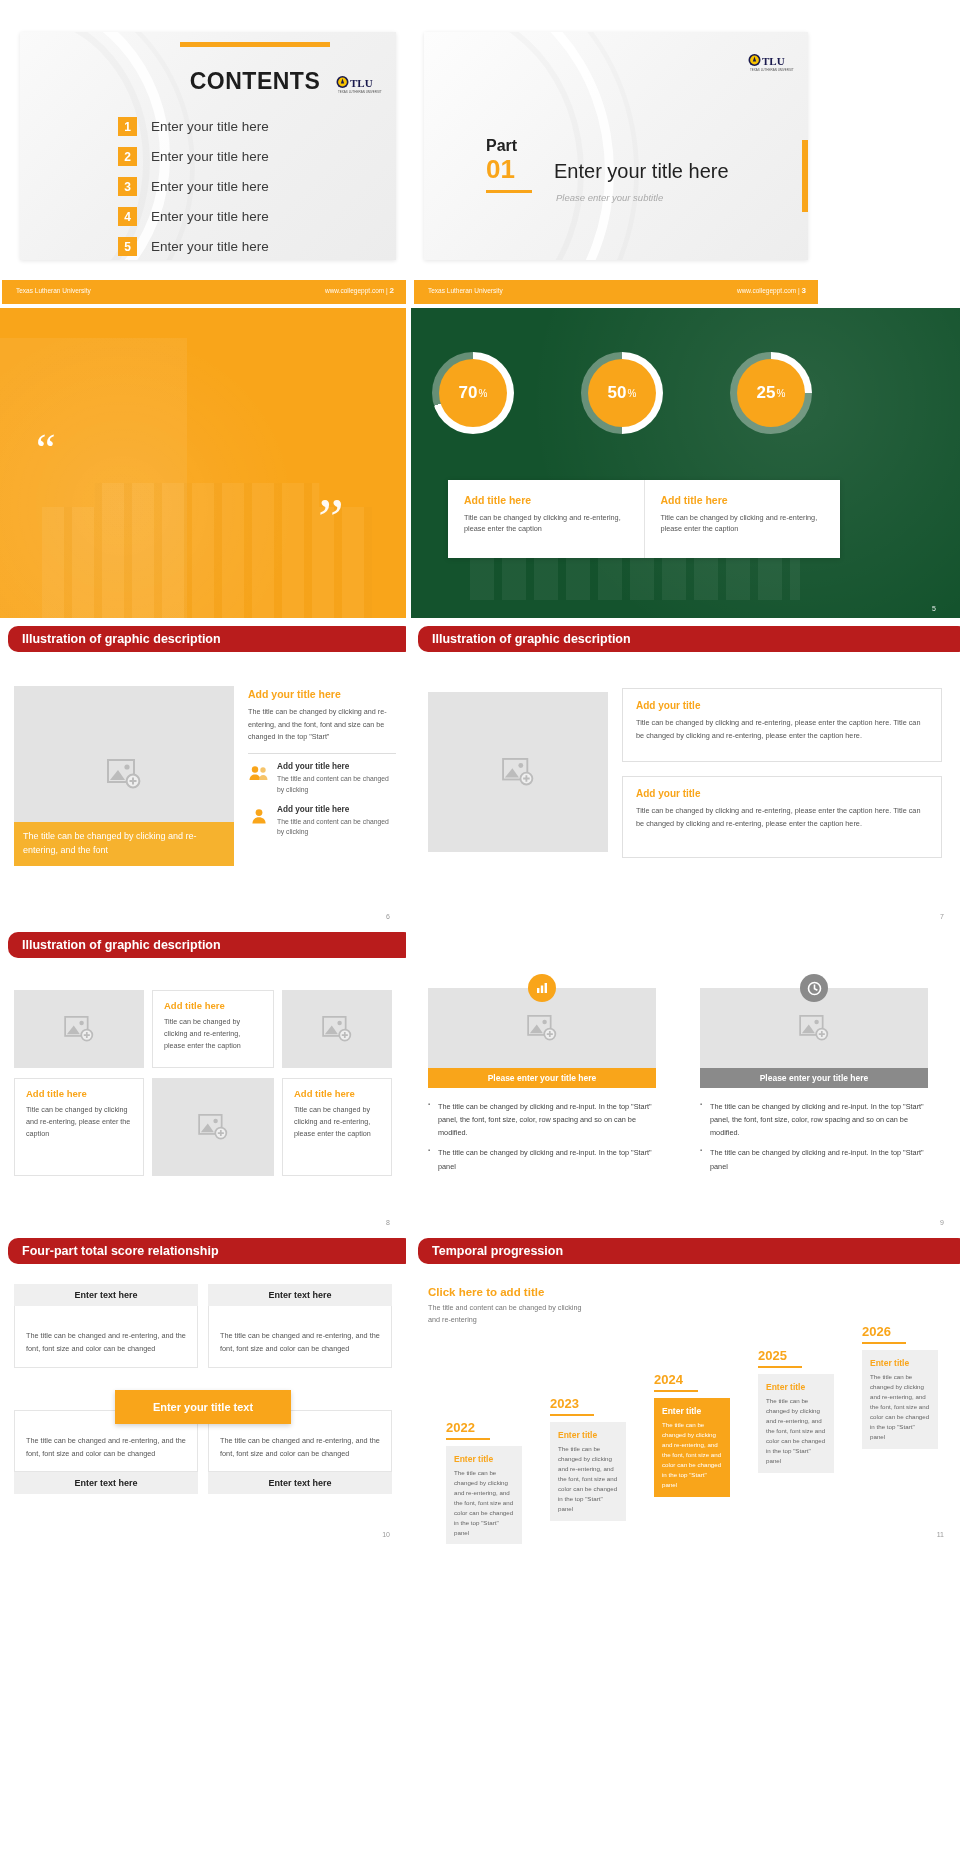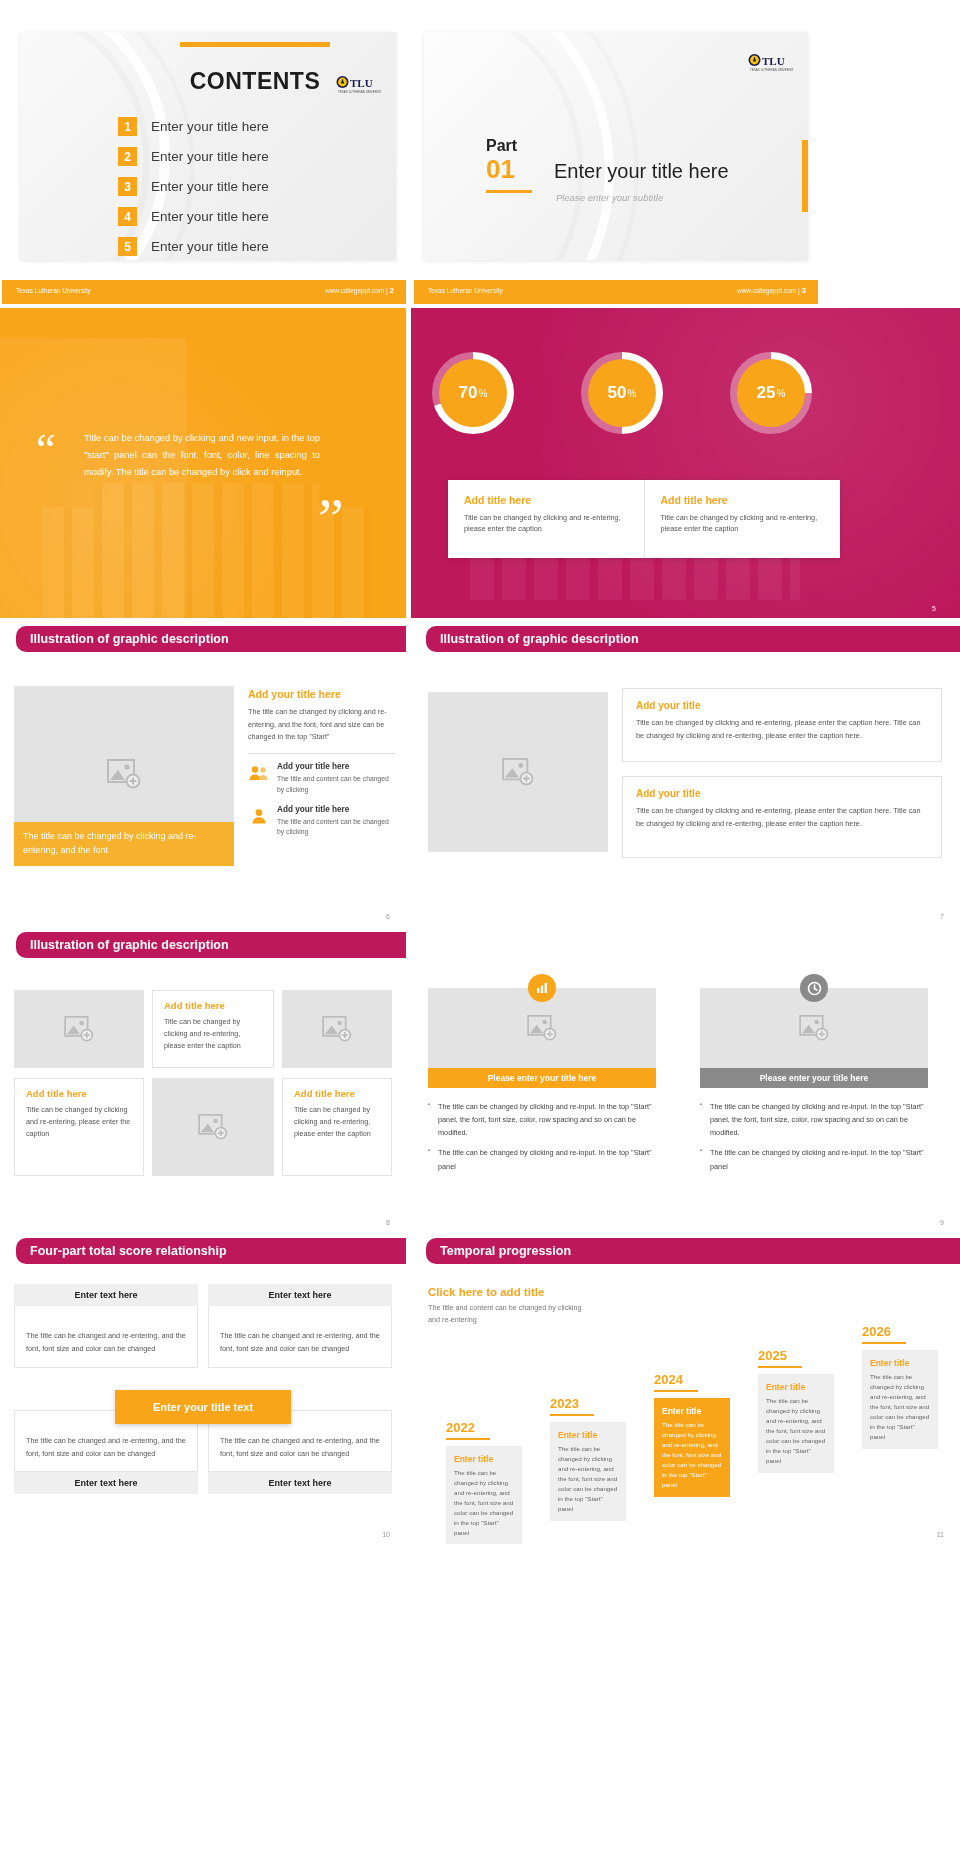--- a/index.html
+++ b/index.html
@@ -65,21 +65,21 @@
                 opacity:.9; }
   .sl4 .gbuild { position:absolute; left:42px; bottom:0px; width:330px; height:150px;
                  background: repeating-linear-gradient(90deg, rgba(255,255,255,.06) 0 22px, rgba(0,0,0,.012) 22px 30px);
                  clip-path: polygon(0 26%,16% 26%,16% 10%,84% 10%,84% 26%,100% 26%,100% 100%,0 100%); }
   .sl4 .qmark-o { position:absolute; left:36px; top:120px; font-size:44px; color:#fff; font-family:"Liberation Serif",serif; line-height:1; }
   .sl4 .qmark-c { position:absolute; left:318px; top:182px; font-size:58px; color:#fff; font-family:"Liberation Serif",serif; line-height:1; opacity:.95; }
   .sl4 .qtext { position:absolute; left:84px; top:122px; width:236px; font-size:9.3px; line-height:1.85;
                 color:#fff; text-align:justify; }
 
   
-  .sl5 { left:410px; top:308px; width:550px; height:310px; background:#be185d; overflow:hidden; }
+  .sl5 { left:410px; top:308px; width:550px; height:310px; background:#14532d; overflow:hidden; }
   .sl5 .ghost { position:absolute; left:0; top:0; width:550px; height:310px;
                 background: radial-gradient(circle at 70% 30%, rgba(255,255,255,.09), rgba(255,255,255,0) 60%); }
   .sl5 .gbuild { position:absolute; left:60px; bottom:18px; width:330px; height:130px;
                  background: repeating-linear-gradient(90deg, rgba(255,255,255,.055) 0 24px, rgba(0,0,0,.01) 24px 32px);
                  clip-path: polygon(0 30%,18% 30%,18% 8%,82% 8%,82% 30%,100% 30%,100% 100%,0 100%); }
   .sl5 .donuts { position:absolute; left:22px; top:44px; width:380px; display:flex; justify-content:space-between; }
   .donut { position:relative; width:82px; height:82px; border-radius:50%; }
   .donut .ring { position:absolute; inset:0; border-radius:50%; }
   .donut .hole { position:absolute; inset:7px; border-radius:50%; background:#f9a51a; }
   .donut .lab { position:absolute; inset:0; display:flex; align-items:center; justify-content:center;
@@ -88,21 +88,21 @@
   .sl5 .card { position:absolute; left:38px; top:172px; width:392px; height:78px; background:#fff;
                box-shadow:0 1px 5px rgba(0,0,0,.16); display:flex; }
   .sl5 .card .col { flex:1; padding:14px 14px 0 16px; }
   .sl5 .card .col + .col { border-left:1px solid #e4e4e4; }
   .sl5 .card h4 { font-size:10.5px; color:#f9a51a; margin-bottom:6px; font-weight:bold; }
   .sl5 .card p { font-size:7.3px; color:#555; line-height:1.55; }
   .sl5 .pgnum { position:absolute; right:24px; bottom:6px; font-size:7px; color:#fff; opacity:.9; }
 
   
   .cs { background:#fff; }
-  .cs .hdr { position:absolute; left:16px; top:0; height:26px; width:100%; background:#be185d;
+  .cs .hdr { position:absolute; left:8px; top:0; height:26px; width:100%; background:#b91c1c;
              display:flex; align-items:center;border-radius:10px; }
   .cs .hdr span { margin-left:14px; color:#fff; font-size:12.5px; font-weight:bold; }
   .cs .pg { position:absolute; right:16px; bottom:6px; font-size:7px; color:#999; }
 
   .ph { background:#e3e3e3; display:flex; align-items:center; justify-content:center; }
   .ph svg { opacity:.45; }
 
   
   .sl6 { left:0px; top:626px; width:406px; height:300px; }
   .sl6 .imgbox { position:absolute; left:14px; top:60px; width:220px; height:175px; }
@@ -260,21 +260,20 @@
         <span>|</span>
         <b>3</b>
       </span>
     </div>
   </div>
 
   <div class="slide sl4">
     <div class="ghost"></div>
     <div class="gbuild"></div>
     <div class="qmark-o">“</div>
-    <div class="qtext">Title can be changed by clicking and new input, in the top "start" panel can the font, font, color, line spacing to modify. The title can be changed by click and reinput.</div>
     <div class="qmark-c">”</div>
   </div>
 
   <div class="slide sl5">
     <div class="ghost"></div>
     <div class="gbuild"></div>
     <div class="donuts">
       <div class="donut">
         <div class="ring" style="background:conic-gradient(#ffffff 0turn 0.70turn, rgba(255,255,255,.35) 0.70turn 1turn)"></div>
         <div class="hole"></div>

